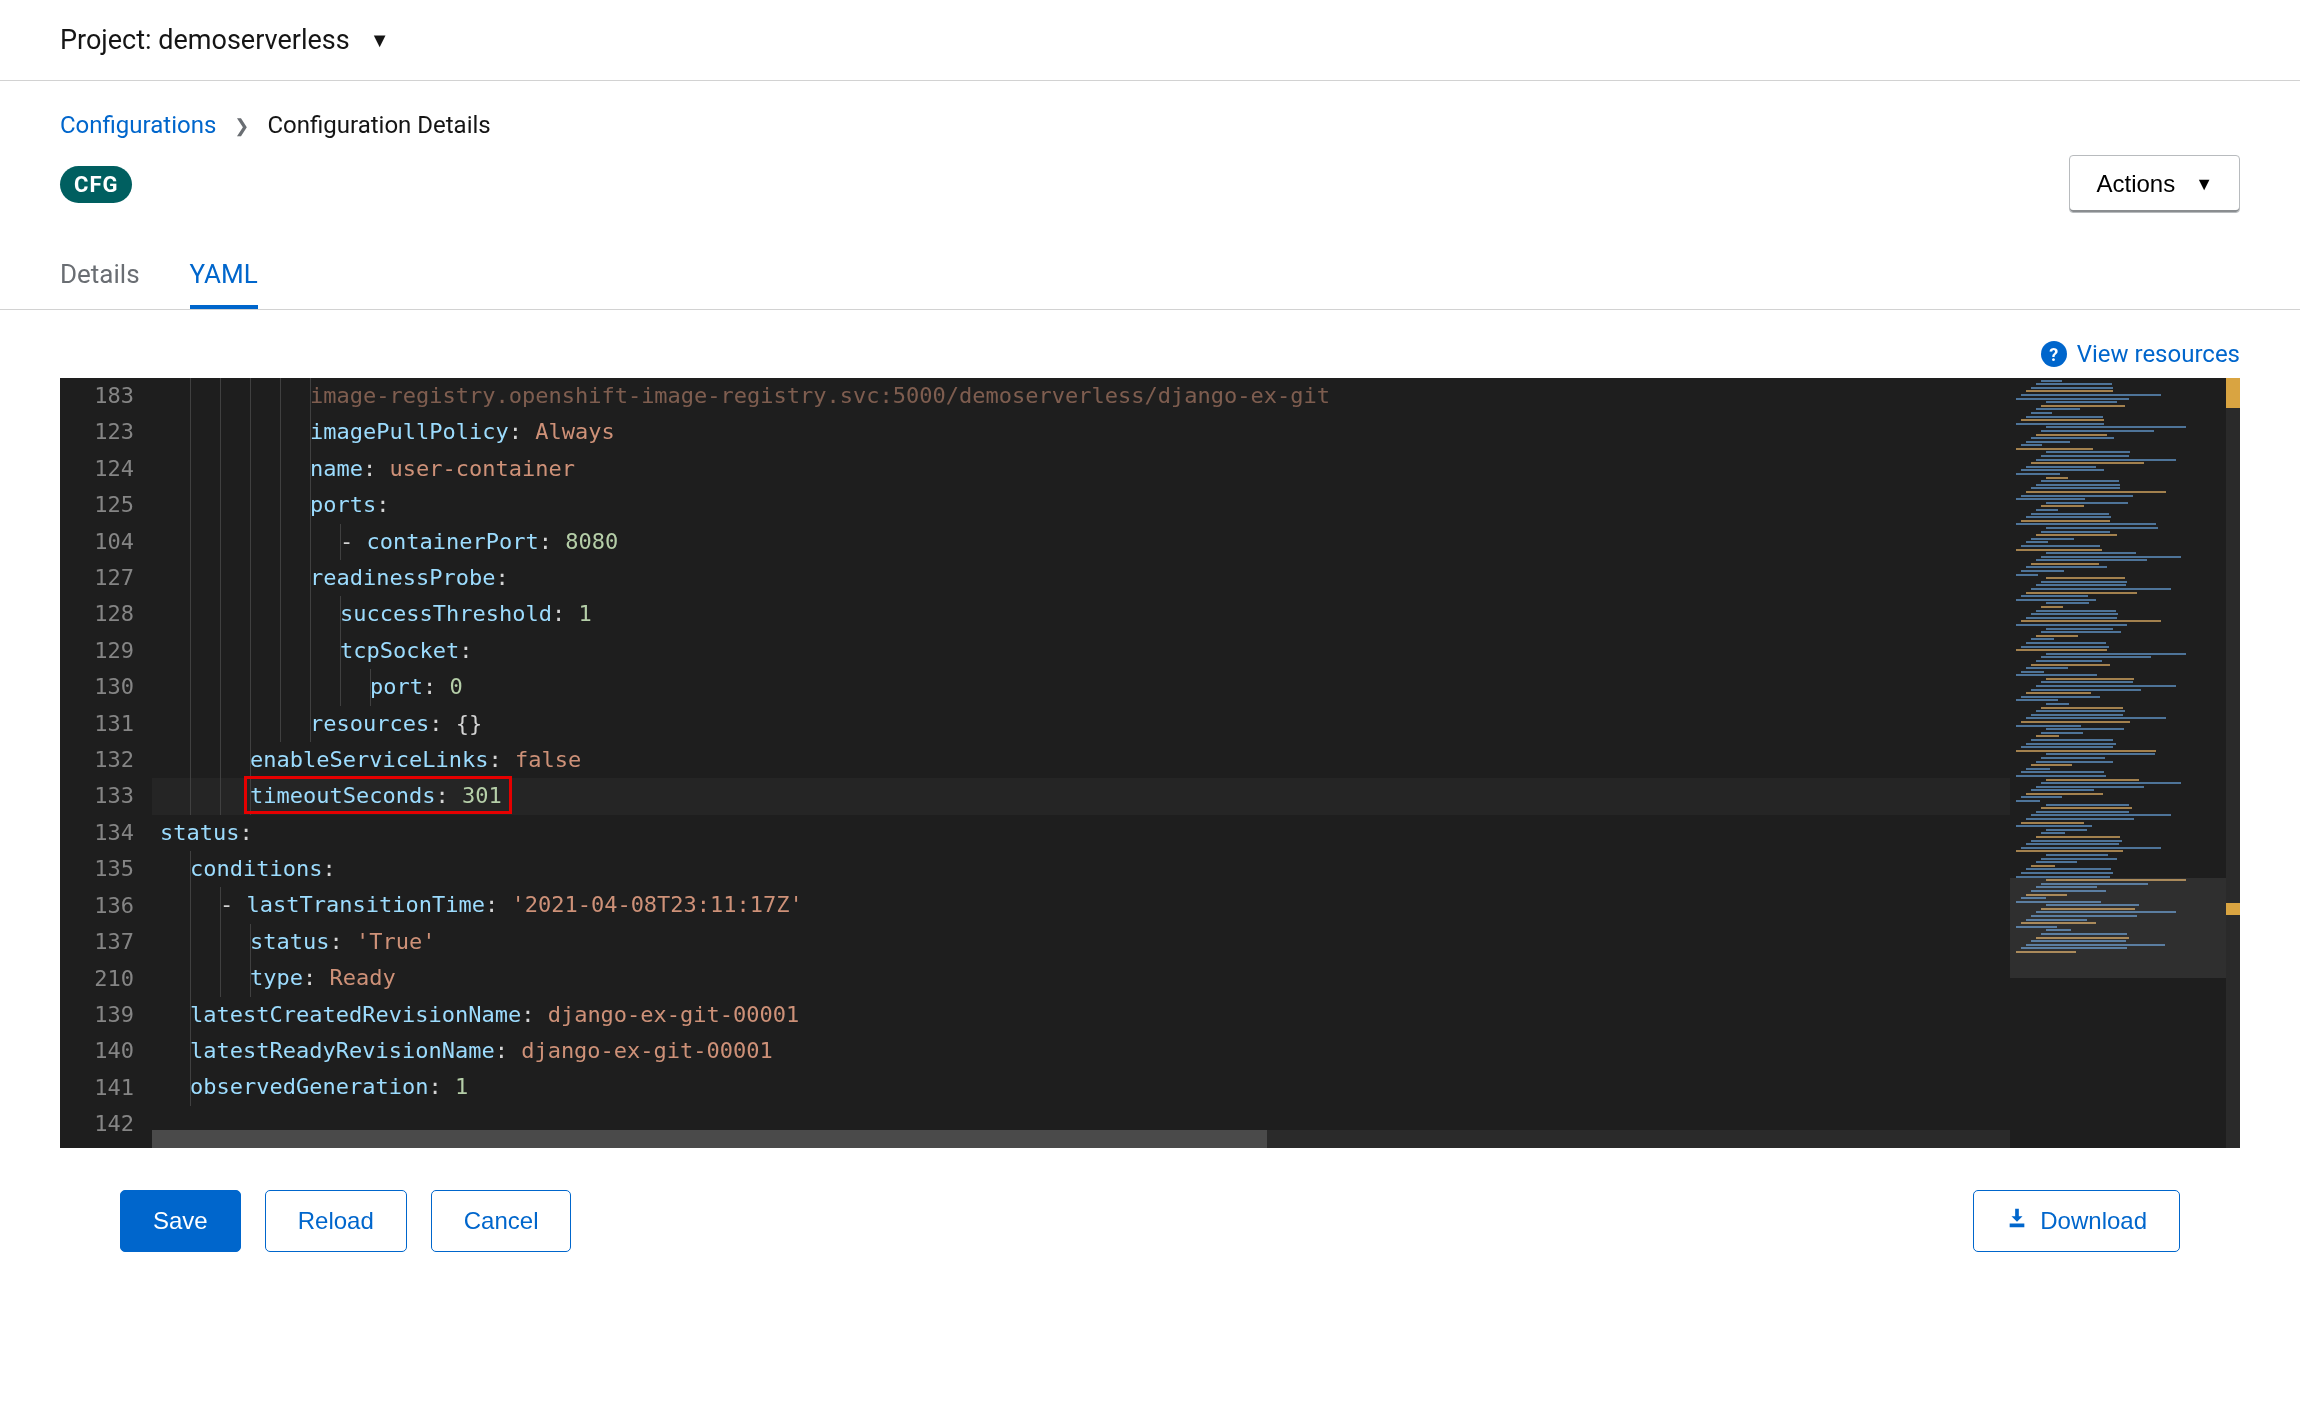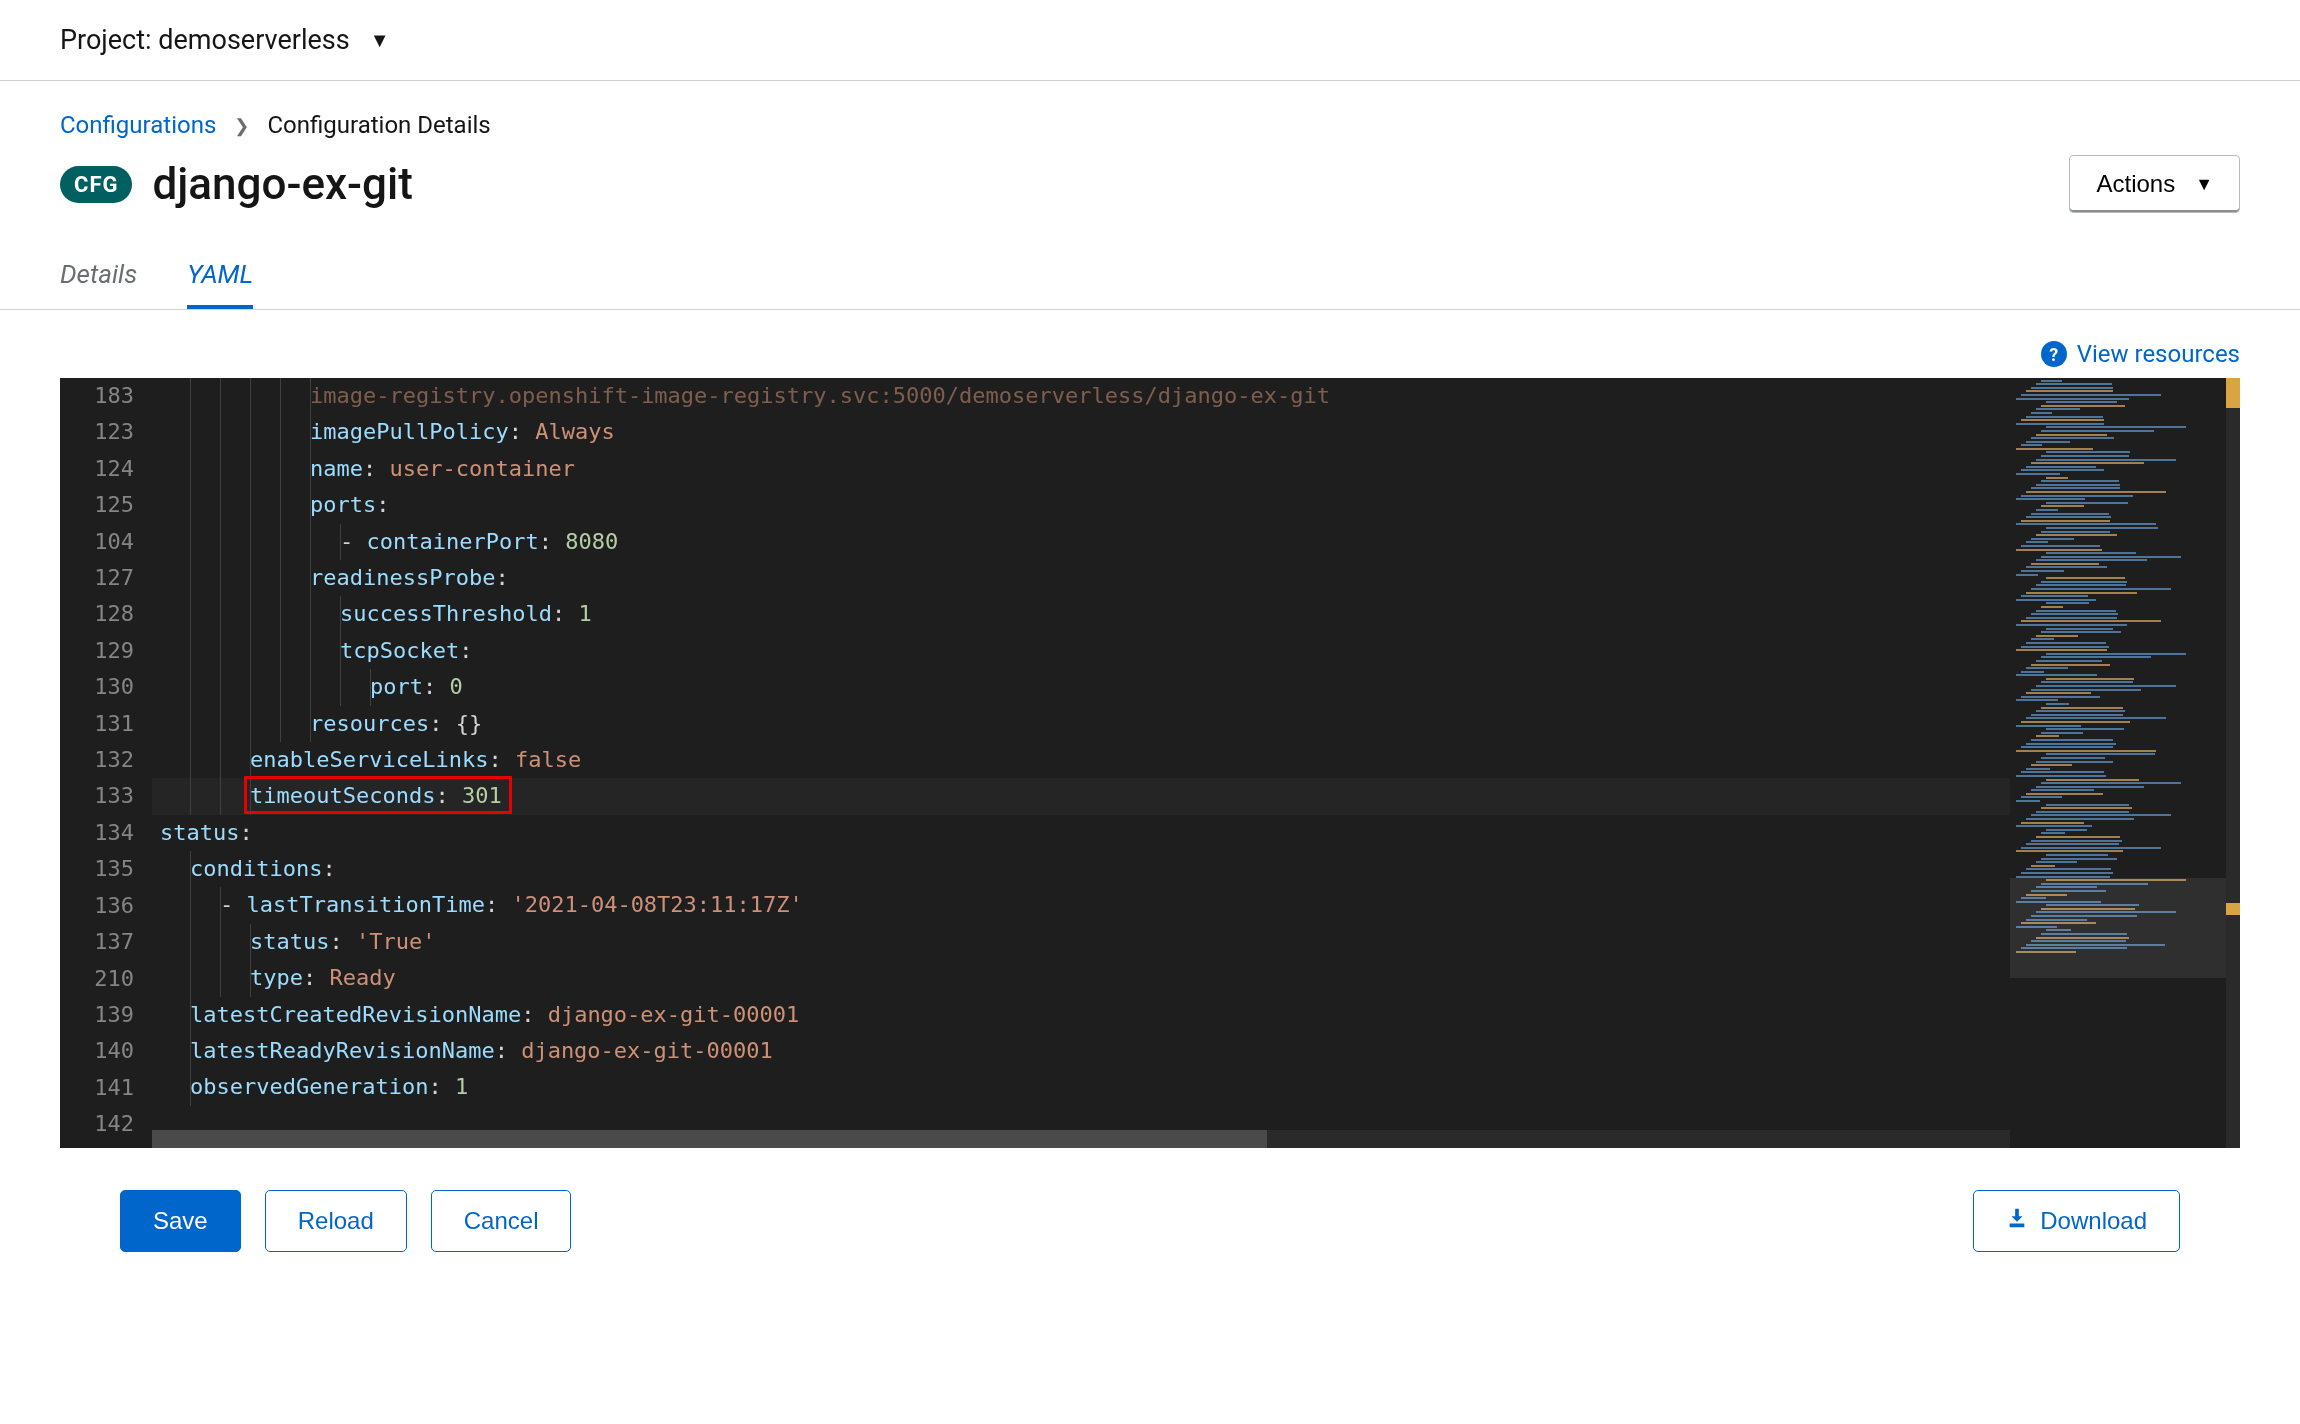--- a/index.html
+++ b/index.html
@@ -68,21 +68,20 @@
     gap: 50px;
     padding: 0 60px;
     border-bottom: 1px solid #d2d2d2;
     font-size: 26px;
   }
   .tab {
     padding: 16px 0;
     cursor: pointer;
     color: #6a6e73;
     border-bottom: 4px solid transparent;
-    font-style: italic;
   }
   .tab.active {
     color: #0066cc;
     border-bottom-color: #0066cc;
   }
   .content {
     padding: 30px 60px 0 60px;
   }
   .shortcuts-row {
     display: flex;
@@ -218,21 +217,20 @@
 
 <div class="breadcrumb">
   <a href="#">Configurations</a>
   <span class="sep">❯</span>
   <span class="current">Configuration Details</span>
 </div>
 
 <div class="title-row">
   <div class="title-left">
     <span class="cfg-badge">CFG</span>
-    <h1 class="page-title">django-ex-git</h1>
   </div>
   <button class="actions-btn">
     <span>Actions</span>
     <span class="caret">▼</span>
   </button>
 </div>
 
 <div class="tabs">
   <div class="tab">Details</div>
   <div class="tab active">YAML</div>

